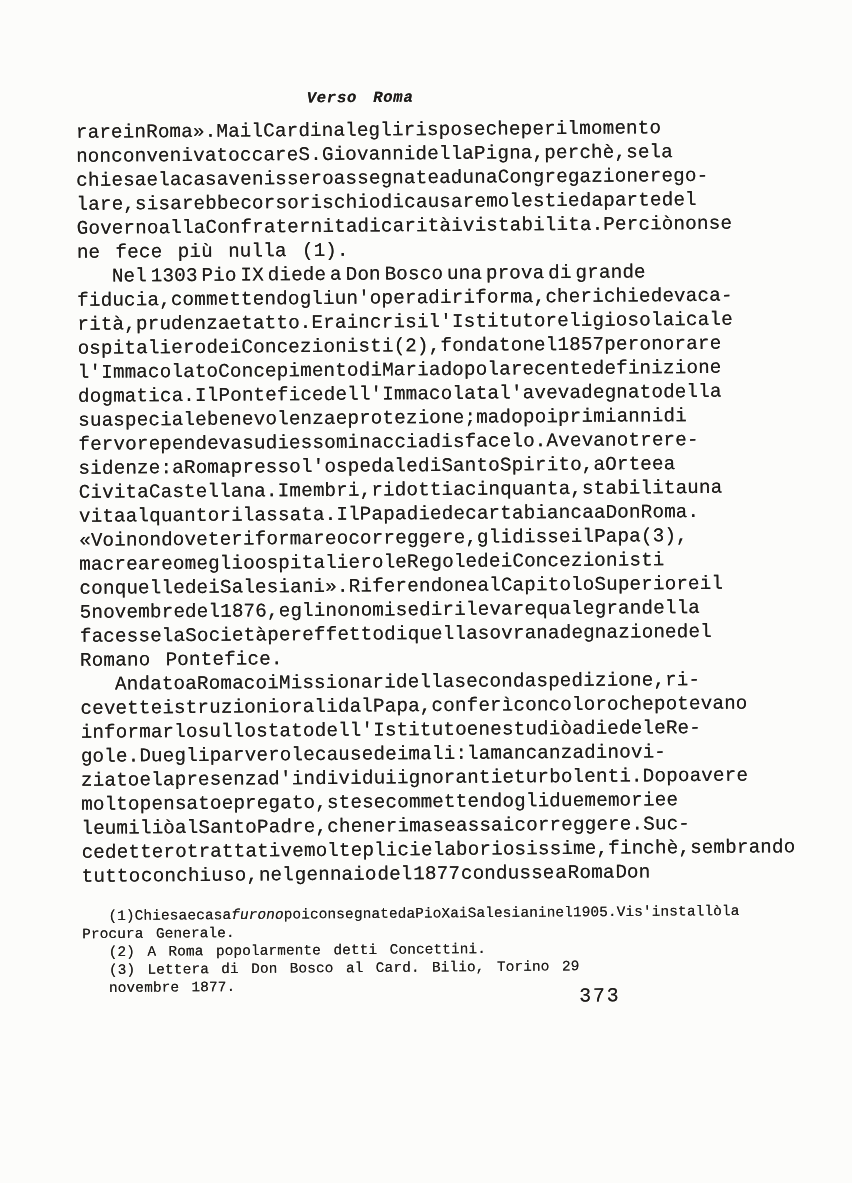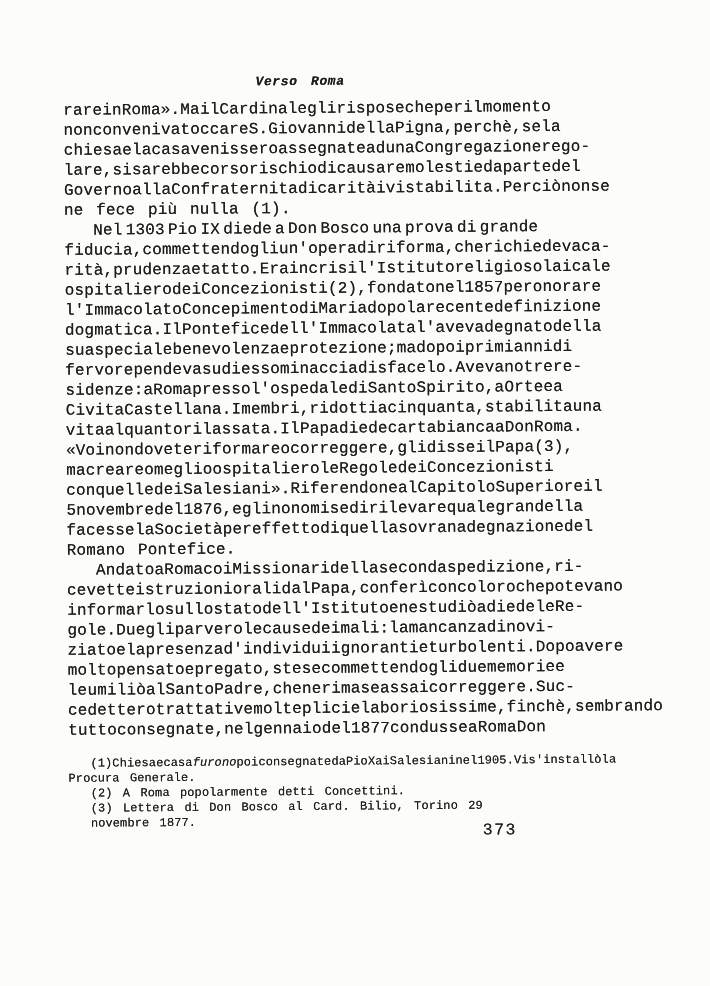--- a/index.html
+++ b/index.html
@@ -431,21 +431,21 @@
             <span>cedettero</span>
             <span>trattative</span>
             <span>molteplici</span>
             <span>e</span>
             <span>laboriosissime,</span>
             <span>finchè,</span>
             <span>sembrando</span>
           </div>
           <div class="line just">
             <span>tutto</span>
-            <span>consegnate,</span>
+            <span>conchiuso,</span>
             <span>nel</span>
             <span>gennaio</span>
             <span>del</span>
             <span>1877</span>
             <span>condusse</span>
             <span>a</span>
             <span>Roma</span>
             <span>Don</span>
           </div>
         </div>

